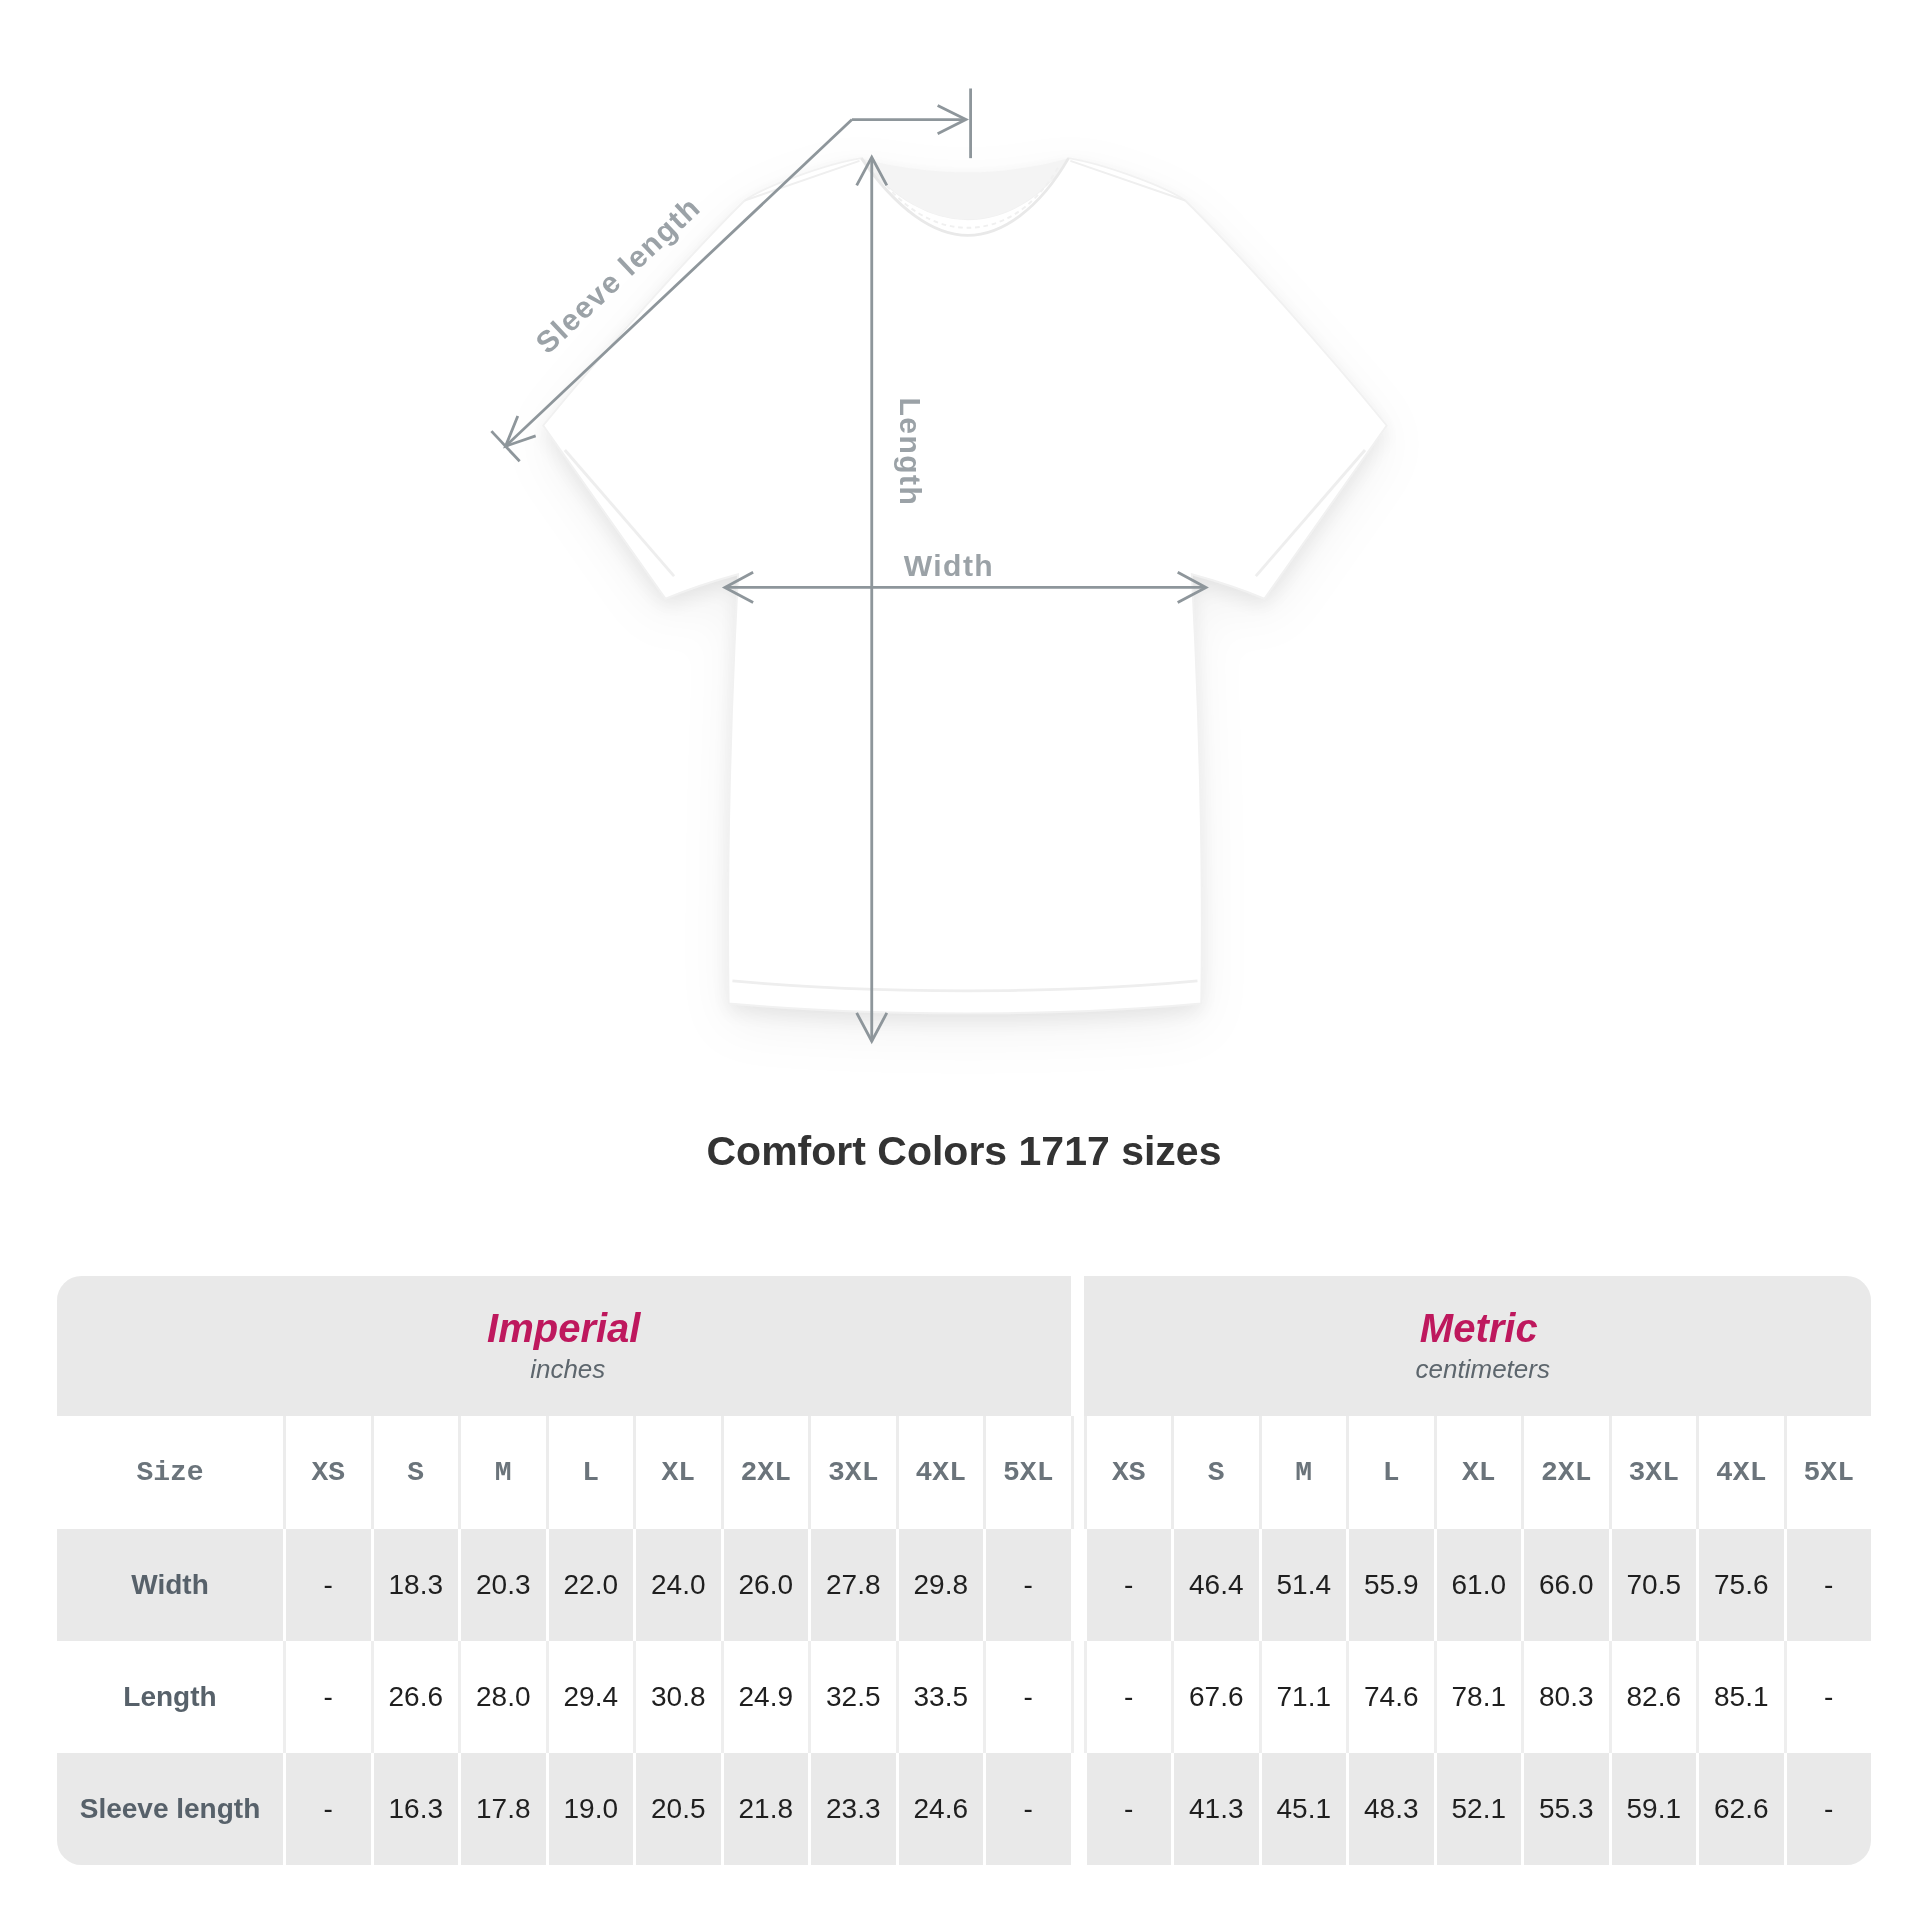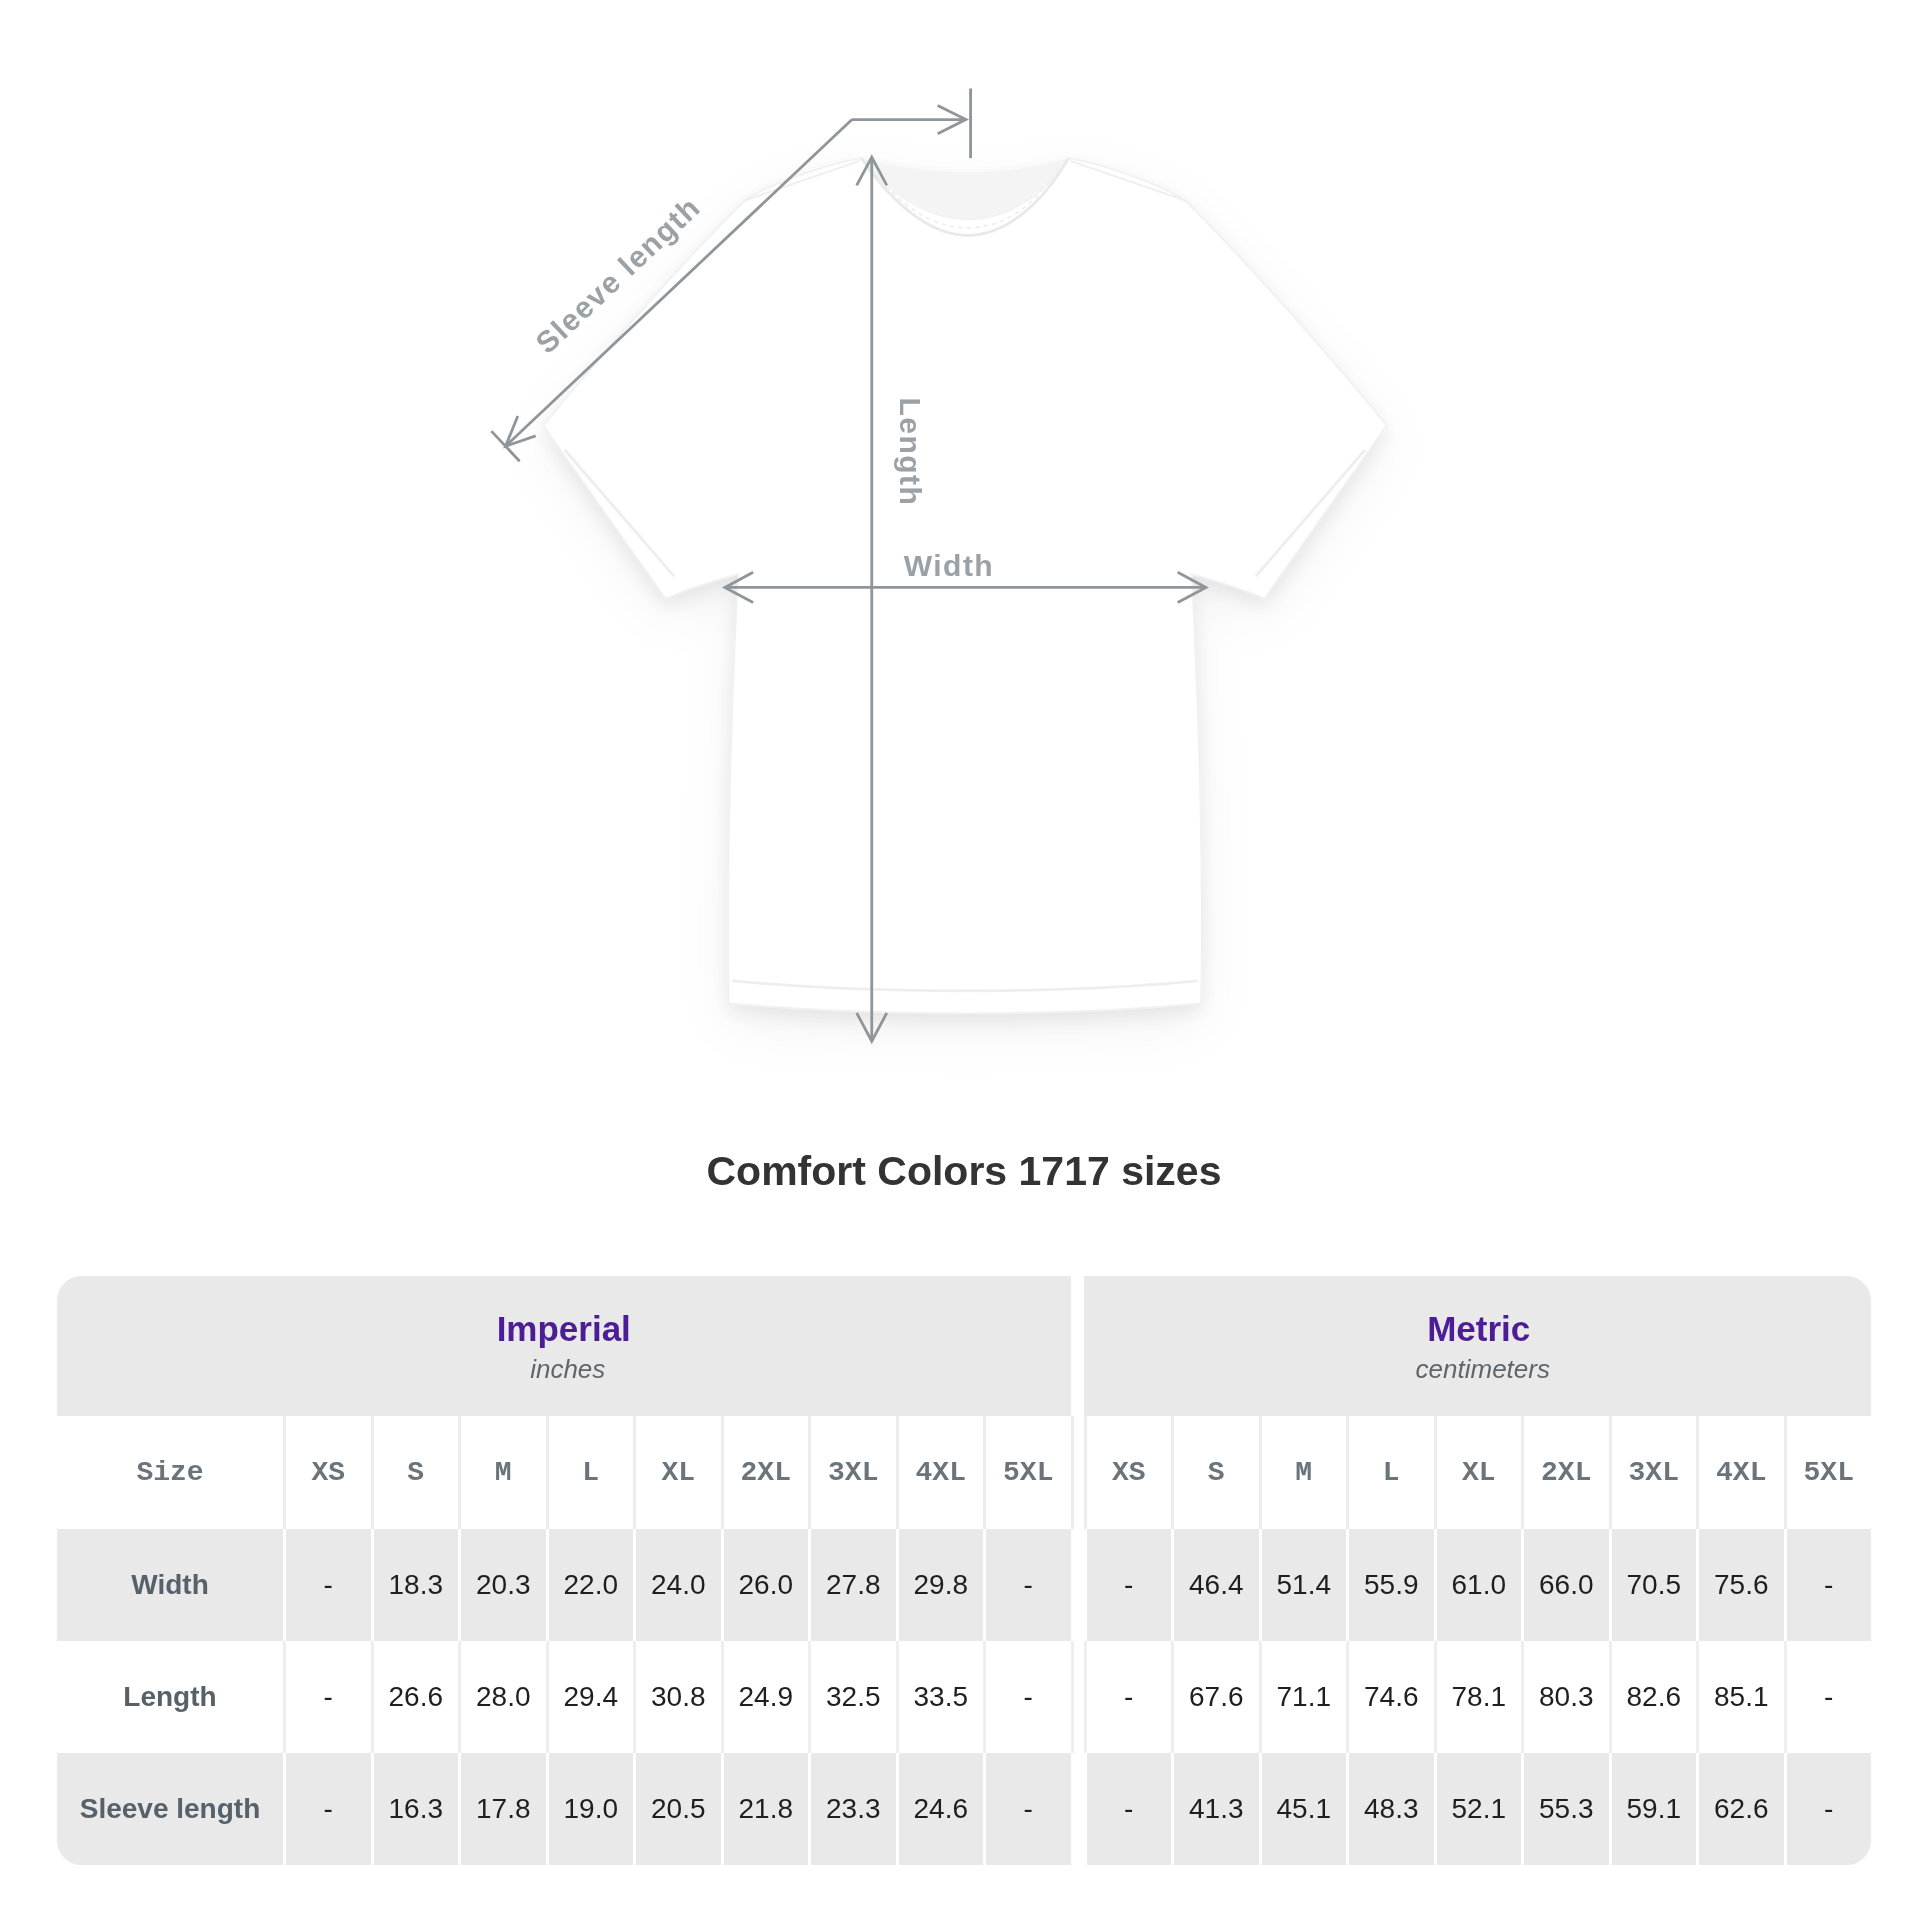--- a/index.html
+++ b/index.html
@@ -5,34 +5,34 @@
   html,body { margin:0; padding:0; background:#ffffff; }
   body { width:1928px; height:1928px; font-family:"Liberation Sans", sans-serif; }
   .stage { position:relative; width:1928px; height:1928px; overflow:hidden; background:#fff; }
 
   
   .diagram { position:absolute; left:0; top:0; width:1928px; height:1092px; }
   .dim-label { font-weight:bold; font-size:32px; fill:#9ba2a7; letter-spacing:1.5px; }
 
   
   .title { position:absolute; left:0; top:1128px; width:1928px; text-align:center;
-           font-size:41px; font-weight:bold; color:#333333;margin-top:20px; }
+           font-size:41px; font-weight:bold; color:#333333; }
   .subtitle { position:absolute; left:0; top:1198px; width:1928px; text-align:center;
            font-size:26px; font-style:italic; color:#5f5f5f; }
 
   
   .size-table { position:absolute; left:57px; top:1276px; width:1814px;
                 border-collapse:separate; border-spacing:0; table-layout:fixed; }
   .size-table td { box-sizing:border-box; text-align:center; vertical-align:middle;
                    font-size:28px; color:#1f1f1f; border-left:3.8px solid transparent; }
   .size-table td:first-child { border-left:none; }
 
   tr.row-group td { height:140px; background:#e9e9e9; }
   tr.row-group td.gap { background:#ffffff; }
-  td.group-cell .g-title { font-size:35px; font-weight:bold; color:#4c1d95; line-height:45px; }
+  td.group-cell .g-title { font-size:40px; font-weight:bold; font-style:italic; color:#be185d; line-height:45px; }
   td.group-cell .g-sub   { font-size:26px; font-style:italic; color:#5d666d; line-height:36px;margin-left:8px; }
   td.group-imperial { border-top-left-radius:24.5px; }
   td.group-metric   { border-top-right-radius:24.5px; }
 
   tr.row-size td { height:113px; background:#ffffff; font-weight:bold; color:#6b747b;
                    font-size:28px; border-left-color:#ececec;font-family:Liberation Mono, monospace; }
   tr.row-size td:first-child { border-left:none; }
   tr.row-size td.gap { border-left-color:#ececec; }
 
   tr.row-data td { height:112px; }

